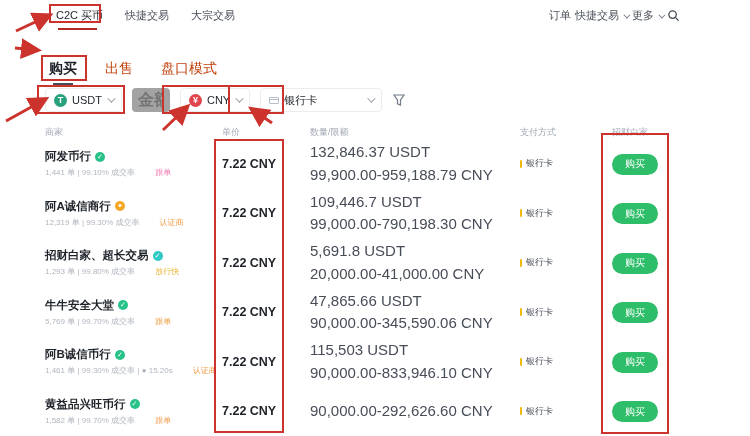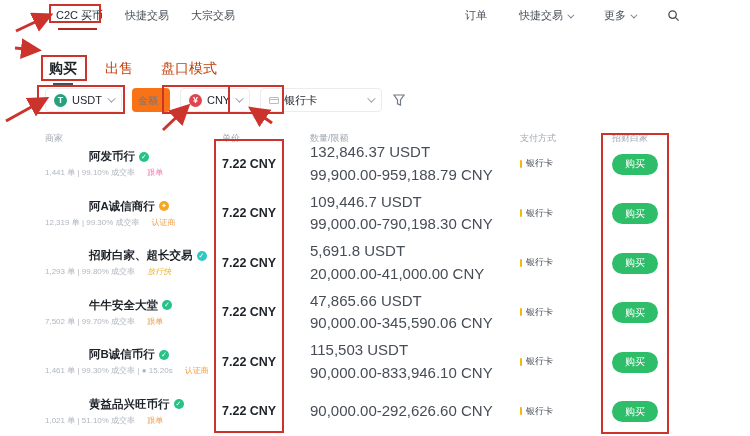--- a/index.html
+++ b/index.html
@@ -6,50 +6,50 @@
   html,body { width:750px; height:436px; background:#fff; overflow:hidden;
     font-family:"Liberation Sans","DejaVu Sans",sans-serif; color:#1e2329; }
   .page { position:relative; width:750px; height:436px; }
 
   
   .navbar { position:absolute; top:0; left:0; right:0; height:30px; display:flex; align-items:center; }
   .nav-left { display:flex; align-items:center; gap:22px; padding-left:56px; }
   .nav-item { font-size:11px; color:#474d57; cursor:pointer; white-space:nowrap; }
   .nav-item.active { color:#1e2329; position:relative; }
   .nav-item.active::after { content:""; position:absolute; left:2px; right:6px; bottom:-7px; height:2px; background:#b02a23; }
-  .nav-right { margin-left:auto; display:flex; align-items:center; gap:32px; padding-right:70px; }
+  .nav-right { margin-left:auto; display:flex; align-items:center; gap:4px; padding-right:70px; }
   .caret { display:inline-block; width:5px; height:5px; border-right:1px solid #707a8a; border-bottom:1px solid #707a8a; transform:rotate(45deg) translateY(-2px); margin-left:4px; }
 
   
   .tabs { position:absolute; top:57px; left:47px; display:flex; align-items:flex-end; gap:24px; }
   .tab { font-size:14px; color:#c2410c; cursor:pointer; padding:3px 2px; }
   .tab.active { color:#1e2329; font-weight:bold; position:relative; }
   .tab.active::after { content:""; position:absolute; left:6px; right:6px; bottom:-4px; height:2px; background:#474d57; }
 
   
   .filters { position:absolute; top:88px; left:45px; display:flex; align-items:center; gap:10px; }
   .select { display:flex; align-items:center; gap:5px; height:24px; padding:0 8px; border:1px solid #eaecef; border-radius:4px; background:#fff; font-size:11px; cursor:pointer; }
   .coin { width:13px; height:13px; border-radius:50%; color:#fff; font-size:9px; line-height:13px; text-align:center; font-weight:bold; flex:0 0 auto; }
-  .amount-input { width:38px; height:24px; border:none; background:#f97316; border-radius:4px; font-size:10px; padding:0 6px; color:#474d57; }
+  .amount-input { width:38px; height:24px; border:none; background:#a3a3a3; border-radius:4px; font-size:16px; padding:0 6px; color:#474d57;font-weight:bold; }
   .pay-select { width:122px; justify-content:flex-start; position:relative; }
   .pay-select .chev { margin-left:auto; }
   .chev { display:inline-block; width:6px; height:6px; border-right:1.4px solid #9aa0a6; border-bottom:1.4px solid #9aa0a6; transform:rotate(45deg) translateY(-2px); }
   .card-glyph { display:inline-block; width:10px; height:7px; border:1px solid #b7bdc6; border-radius:1px; position:relative; }
   .card-glyph::after { content:""; position:absolute; left:0; right:0; top:1px; height:1.5px; background:#b7bdc6; }
   .funnel { width:14px; height:14px; }
 
   
-  .thead { position:absolute; top:132px; left:0; right:0; display:grid; grid-template-columns:177px 88px 210px 92px 80px; padding-left:45px; font-size:9px; color:#a2a9b4; }
+  .thead { position:absolute; top:126px; left:0; right:0; display:grid; grid-template-columns:177px 88px 210px 92px 80px; padding-left:45px; font-size:9px; color:#a2a9b4; }
   .tbody { position:absolute; top:139px; left:0; right:0; bottom:0; display:flex; flex-direction:column; }
   .row { display:grid; grid-template-columns:177px 88px 210px 92px 80px; padding-left:45px; align-items:center; height:49.5px; flex:0 0 auto; }
   .m-top { display:flex; align-items:center; gap:4px; }
-  .m-name { font-size:11.5px; font-weight:bold; color:#1e2329; cursor:pointer; white-space:nowrap;margin-left:44px; }
+  .m-name { font-size:11.5px; font-weight:bold; color:#1e2329; cursor:pointer; white-space:nowrap; }
   .v-badge { width:10px; height:10px; border-radius:50%; color:#fff; font-size:7px; line-height:10px; text-align:center; flex:0 0 auto; }
   .m-sub { font-size:8px; color:#b0b6bf; margin-top:3px; white-space:nowrap; }
-  .m-sub .tag { margin-left:12px; }
+  .m-sub .tag { margin-left:20px; }
   .price { font-size:12.5px; font-weight:bold; color:#1e2329; }
   .qty { font-size:15px; color:#474d57; line-height:1.5; }
   .pay { display:flex; align-items:center; gap:4px; font-size:9px; color:#474d57; }
   .paybar { width:2px; height:8px; background:#f0b90b; border-radius:1px; }
   .buy-btn { width:46px; height:21px; border:none; border-radius:11px; background:#2ebd69; color:#fff; font-size:10px; cursor:pointer; font-family:inherit; }
 
   
   .ann { position:absolute; border:2px solid #cc332c; pointer-events:none; }
   .arrows { position:absolute; top:0; left:0; width:750px; height:436px; pointer-events:none; }
   .sicon { width:13px; height:13px; cursor:pointer; }
@@ -153,41 +153,41 @@
         </div>
       <div><button class="buy-btn">购买</button></div>
     </div>
 
     <div class="row">
       <div>
         <div class="m-top">
             <span class="m-name">招财白家、超长交易</span>
             <span class="v-badge" style="background-color: rgb(46, 201, 196);">✓</span>
           </div>
-        <div class="m-sub"><span>1,293 单 | 99.80% 成交率</span><span class="tag" style="color: rgb(232, 182, 58); font-style: italic;">放行快</span></div>
+        <div class="m-sub"><span>1,293 单 | 99.80% 成交率</span><span class="tag" style="color: rgb(232, 182, 58);">放行快</span></div>
       </div>
       <div class="price">7.22 CNY</div>
       <div class="qty">
           <div>5,691.8 USDT</div>
           <div>20,000.00-41,000.00 CNY</div>
         </div>
       <div class="pay">
           <span class="paybar"></span>
           <span>银行卡</span>
         </div>
       <div><button class="buy-btn">购买</button></div>
     </div>
 
     <div class="row">
       <div>
         <div class="m-top">
             <span class="m-name">牛牛安全大堂</span>
             <span class="v-badge" style="background-color: rgb(39, 194, 136);">✓</span>
           </div>
-        <div class="m-sub"><span>7,502 单 | 99.70% 成交率</span><span class="tag" style="color: rgb(240, 160, 74);">跟单</span></div>
+        <div class="m-sub"><span>5,769 单 | 99.70% 成交率</span><span class="tag" style="color: rgb(240, 160, 74);">跟单</span></div>
       </div>
       <div class="price">7.22 CNY</div>
       <div class="qty">
           <div>47,865.66 USDT</div>
           <div>90,000.00-345,590.06 CNY</div>
         </div>
       <div class="pay">
           <span class="paybar"></span>
           <span>银行卡</span>
         </div>
@@ -213,21 +213,21 @@
         </div>
       <div><button class="buy-btn">购买</button></div>
     </div>
 
     <div class="row">
       <div>
         <div class="m-top">
             <span class="m-name">黄益品兴旺币行</span>
             <span class="v-badge" style="background-color: rgb(39, 194, 136);">✓</span>
           </div>
-        <div class="m-sub"><span>1,021 单 | 51.10% 成交率</span><span class="tag" style="color: rgb(242, 160, 87);">跟单</span></div>
+        <div class="m-sub"><span>1,582 单 | 99.70% 成交率</span><span class="tag" style="color: rgb(242, 160, 87);">跟单</span></div>
       </div>
       <div class="price">7.22 CNY</div>
       <div class="qty">
           <div>90,000.00-292,626.60 CNY</div>
         </div>
       <div class="pay">
           <span class="paybar"></span>
           <span>银行卡</span>
         </div>
       <div><button class="buy-btn">购买</button></div>

